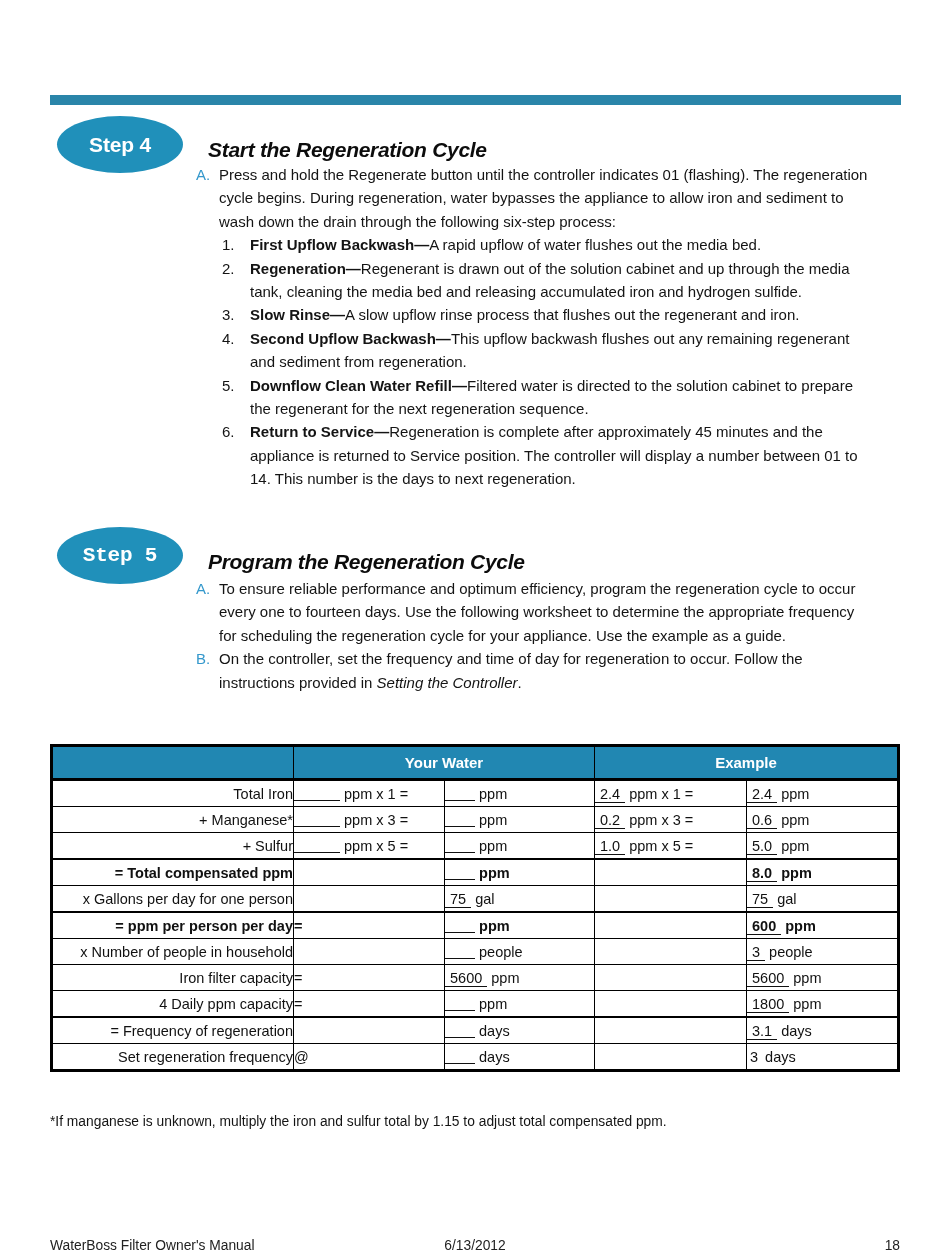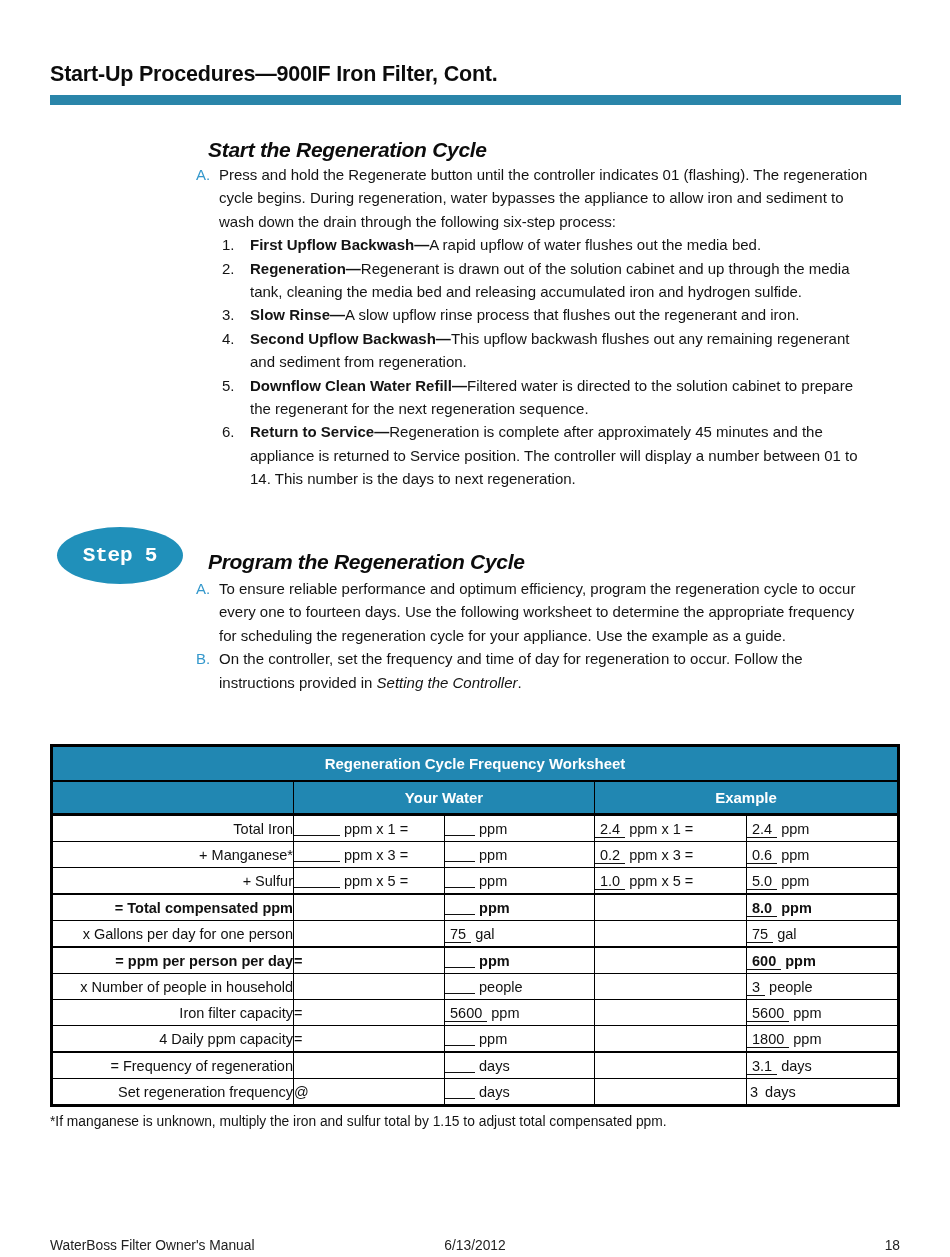--- a/index.html
+++ b/index.html
@@ -69,23 +69,25 @@
   .footer { position:absolute; left:50px; right:50px; top:1238px; font-size:13.8px; color:#222; display:flex; }
   .footer .fl { flex:1; text-align:left; }
   .footer .fc { flex:1; text-align:center; }
   .footer .fr { flex:1; text-align:right; }
 </style>
 </head>
 <body>
 
 <div class="page">
 
-  <h1 class="doc-title">Start-Up Procedures—900IF Iron Filter, Cont.</h1>
   <div class="rule"></div>
 
+  <div class="badge b4">
+    <span>Step 4</span>
+  </div>
   <h2 class="sh h4t">Start the Regeneration Cycle</h2>
 
   <div class="body-block bb4">
     <div class="lpara">
       <span class="letter">A.</span>
       <span class="ptext">Press and hold the Regenerate button until the controller indicates 01 (flashing). The regeneration cycle begins. During regeneration, water bypasses the appliance to allow iron and sediment to wash down the drain through the following six-step process:</span>
     </div>
     <ol class="steps-list">
       <li>
         <span class="num">1.</span>
@@ -133,23 +135,20 @@
   <div class="ws-wrap">
     <table class="ws">
       <colgroup>
         <col style="width:242px">
           <col style="width:151px">
           <col style="width:150px">
           <col style="width:152px">
           <col style="width:152px">
       </colgroup>
       <thead>
-        <tr>
-          <th colspan="5" class="wstitle">Regeneration Cycle Frequency Worksheet</th>
-        </tr>
         <tr class="colhead">
           <th></th>
           <th colspan="2">Your Water</th>
           <th colspan="2">Example</th>
         </tr>
       </thead>
       <tbody>
           <tr>
             <td class="lab">Total Iron</td>
             <td class="mid"><span class="blank w"></span> ppm x 1 =</td>

